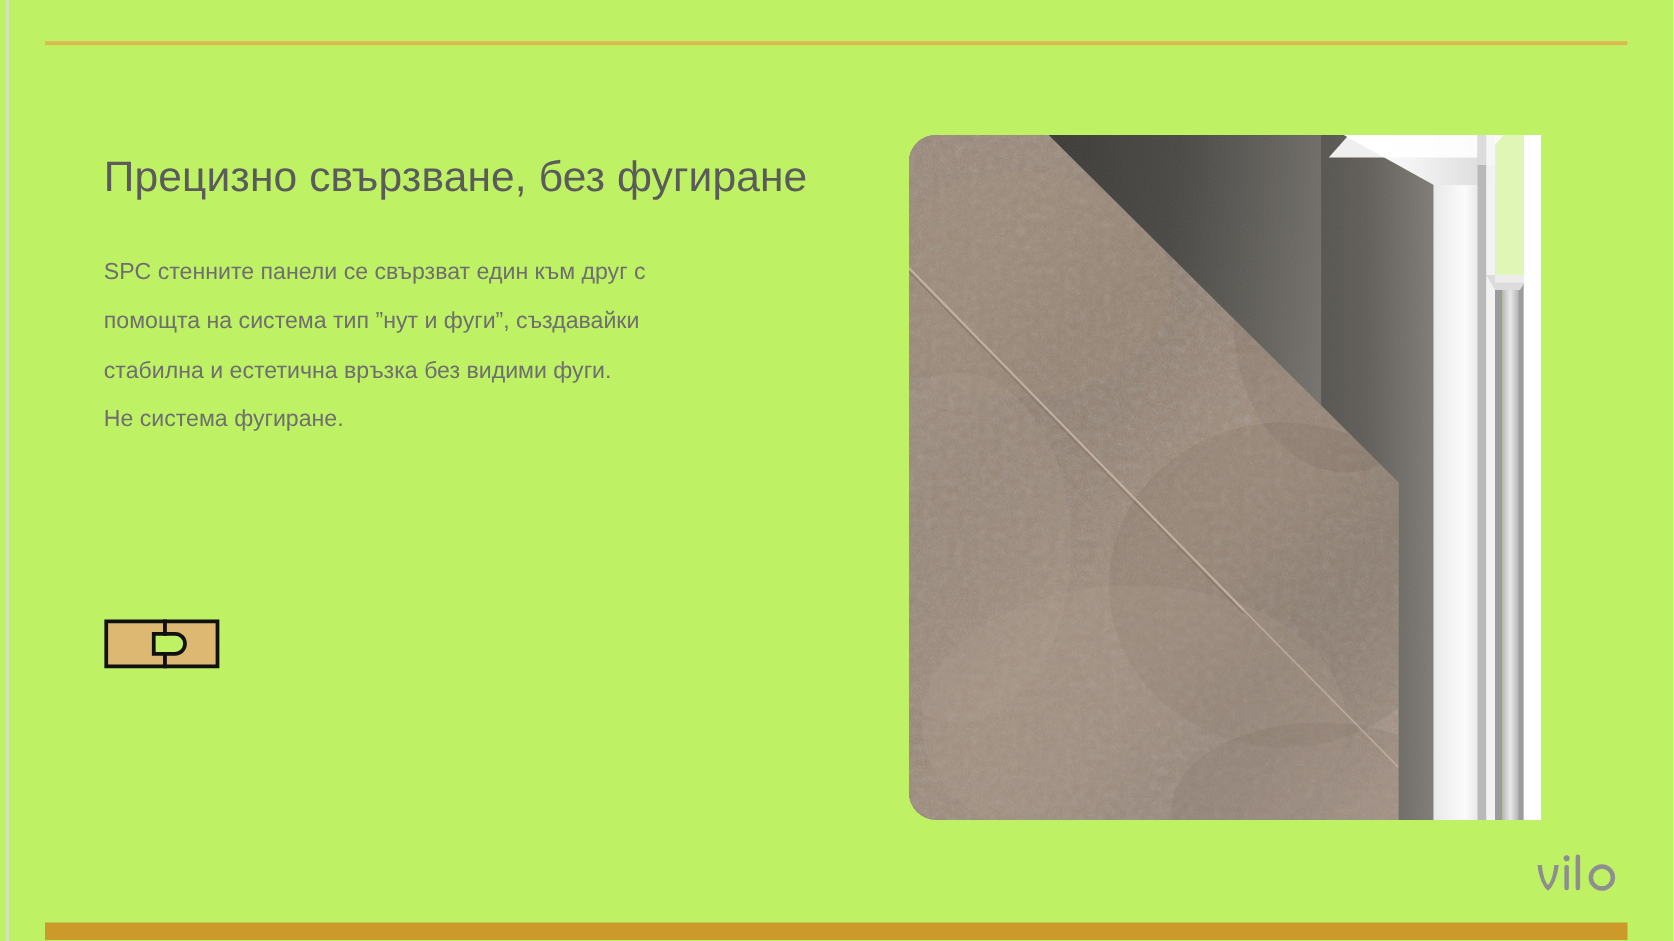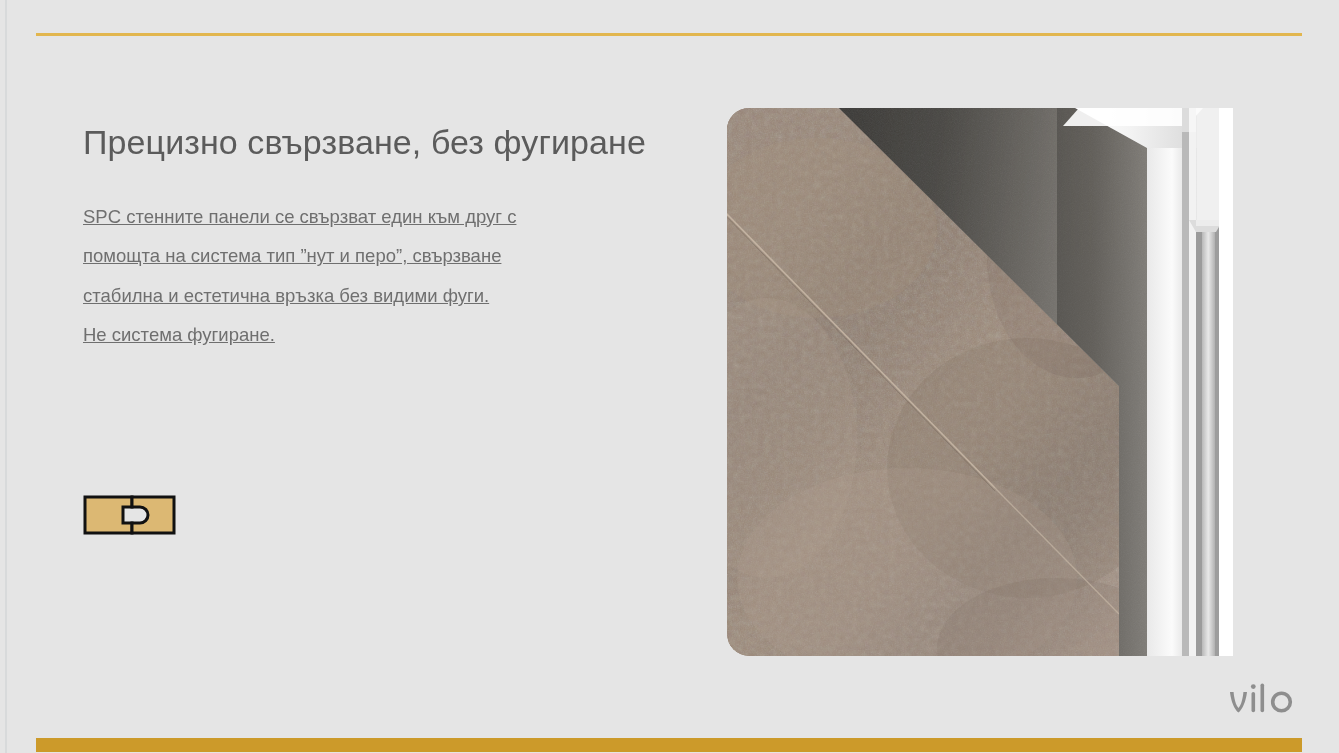--- a/index.html
+++ b/index.html
@@ -8,21 +8,21 @@
     padding: 0;
     background: #ffffff;
   }
   body {
     font-family: "Liberation Sans", sans-serif;
   }
   .slide {
     position: relative;
     width: 1339px;
     height: 753px;
-    background: #e5e5e5;
+    background: #bef264;
     overflow: hidden;
   }
 
   
   .page-edge {
     position: absolute;
     left: 5px;
     top: 0;
     width: 2px;
     height: 753px;
@@ -65,21 +65,20 @@
     margin: 0;
     white-space: nowrap;
   }
   .body-copy {
     margin: 0;
     padding-top: 34px;
     font-size: 18.5px;
     font-weight: 400;
     color: #6f6f6f;
     line-height: 39.5px;
-    text-decoration: underline;
   }
   .body-copy .line { display: block; white-space: nowrap; }
 
   
   .joint-icon {
     position: absolute;
     left: 82px;
     top: 492px;
     width: 95px;
     height: 46px;
@@ -112,21 +111,21 @@
 <div class="slide">
 
   <div class="page-edge"></div>
 
   <div class="rule-top"></div>
 
   <div class="text-col">
     <h1 class="headline">Прецизно свързване, без фугиране</h1>
     <p class="body-copy">
       <span class="line">SPC стенните панели се свързват един към друг с</span>
-      <span class="line">помощта на система тип ”нут и перо”, свързване</span>
+      <span class="line">помощта на система тип ”нут и фуги”, създавайки</span>
       <span class="line">стабилна и естетична връзка без видими фуги.</span>
       <span class="line">Не система фугиране.</span>
     </p>
   </div>
 
   <div class="joint-icon">
     <svg viewBox="0 0 95 46" xmlns="http://www.w3.org/2000/svg">
 
       <path d="M3 5 H50 V15 H41 V31 H50 V41 H3 Z" fill="#dcb873" stroke="#111111" stroke-width="3" stroke-linejoin="miter"></path>
 

